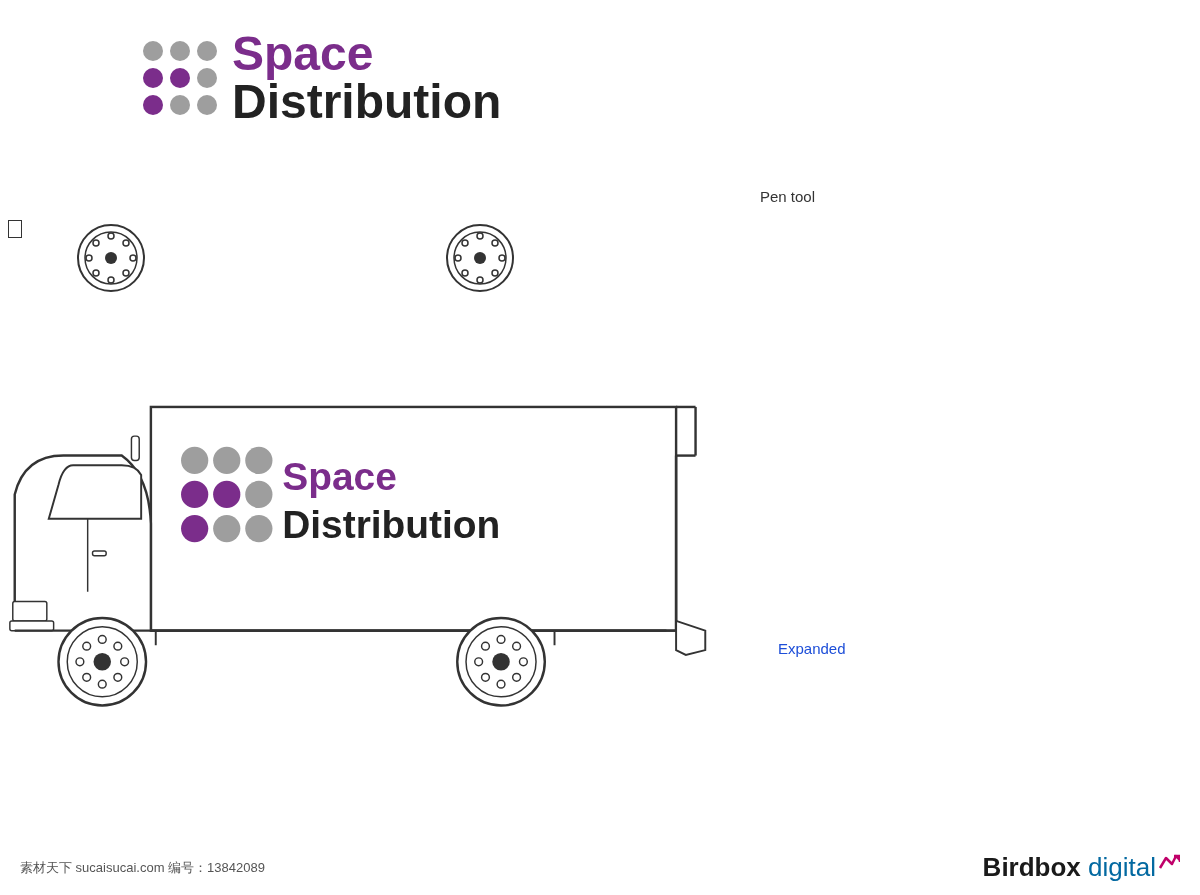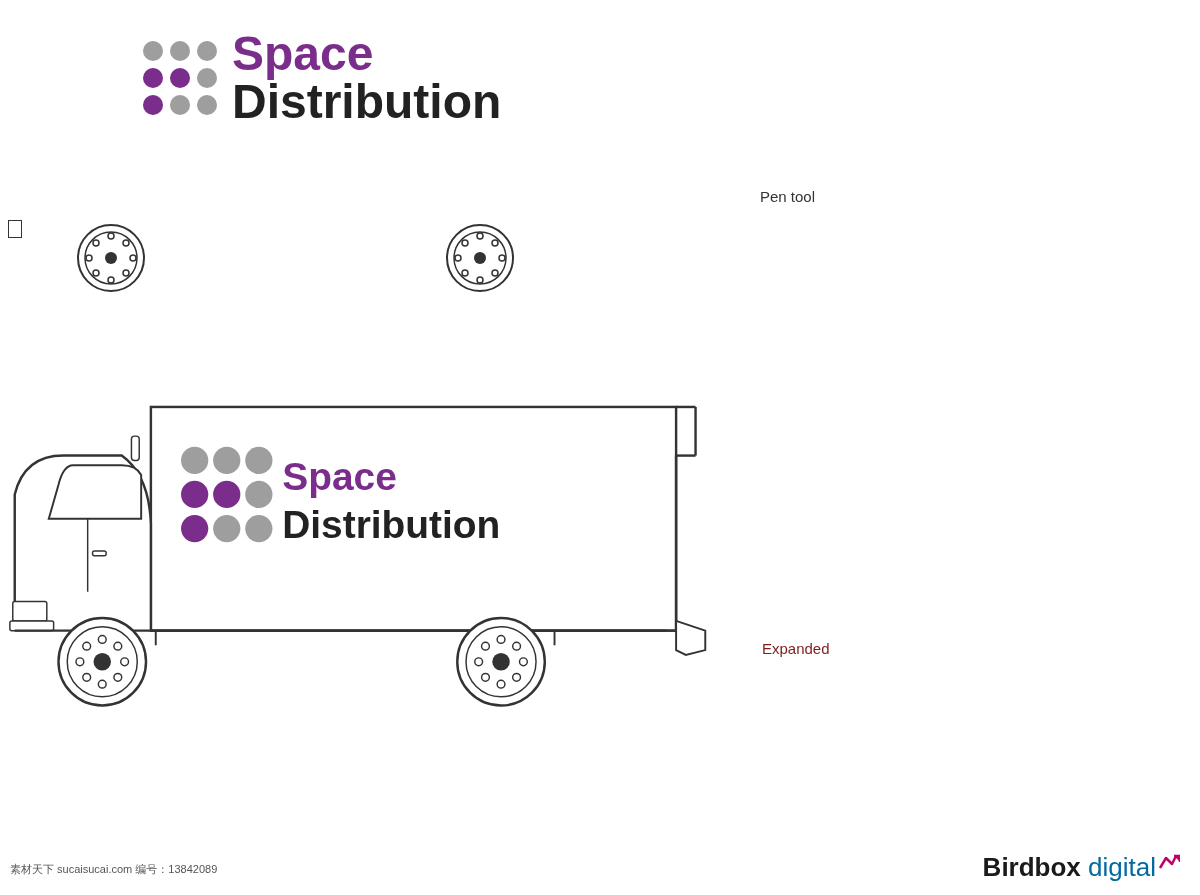--- a/index.html
+++ b/index.html
@@ -73,31 +73,31 @@
       top: 390px;
       left: 10px;
       width: 710px;
       height: 340px;
     }
 
     
     #expanded-label {
       position: absolute;
       top: 640px;
-      left: 762px;
+      left: 778px;
       font-size: 15px;
-      color: #7f1d1d;
+      color: #1d4ed8;
     }
 
     
     #watermark {
       position: absolute;
       bottom: 18px;
-      left: 10px;
-      font-size: 11px;
+      left: 20px;
+      font-size: 13px;
       color: #555;
       margin-top: 44px;
     }
 
     
     #birdbox-logo {
       position: absolute;
       bottom: 12px;
       right: 20px;
       display: flex;

